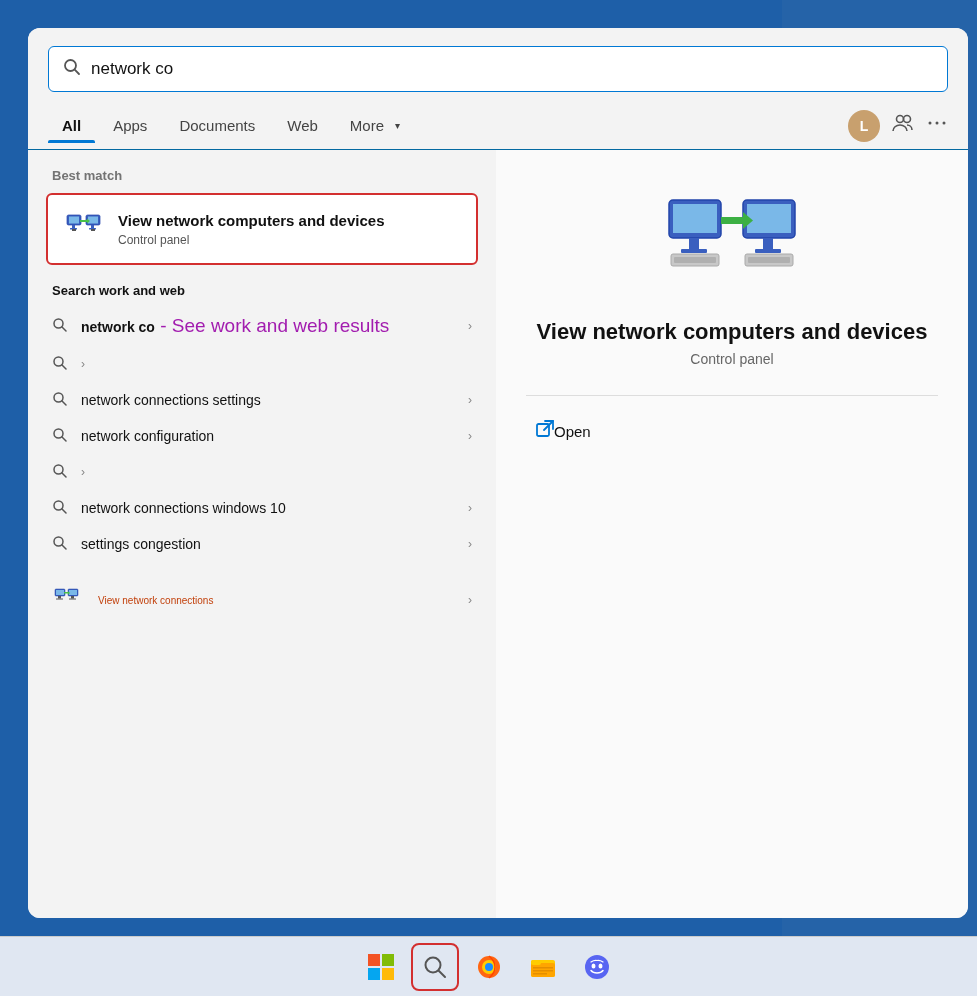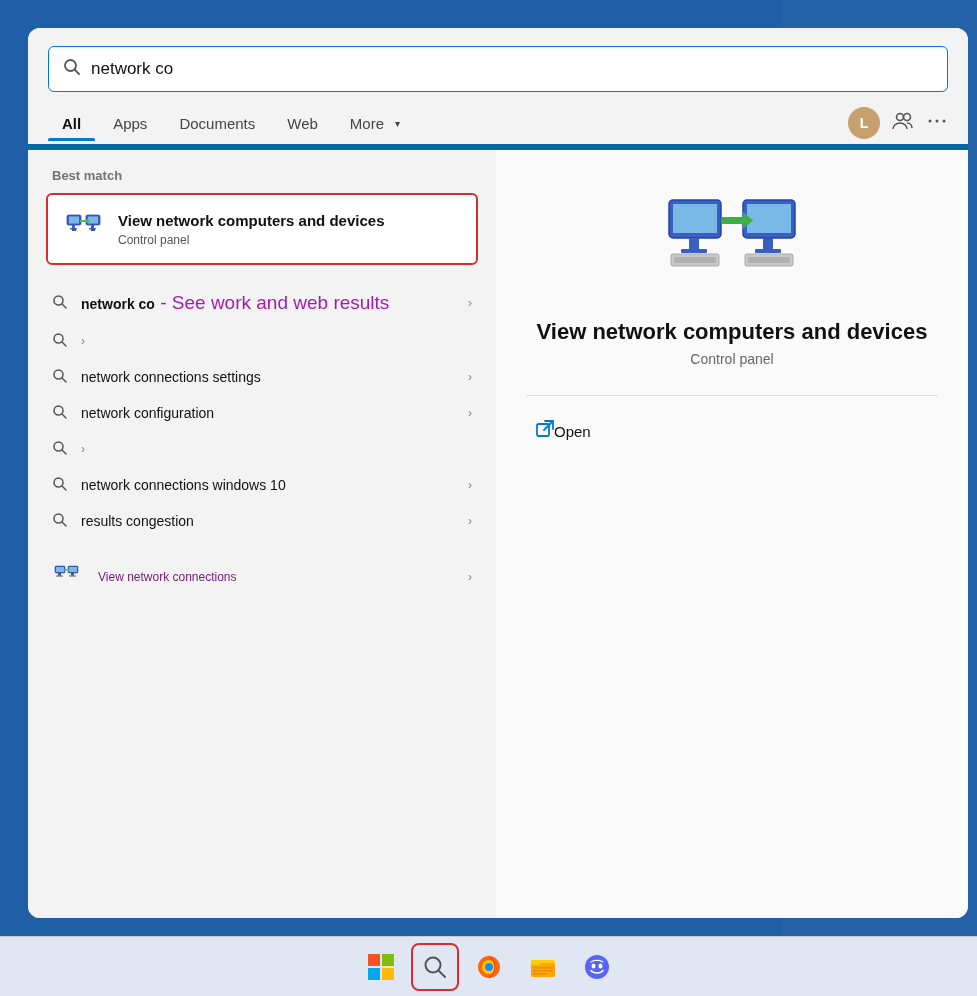--- a/index.html
+++ b/index.html
@@ -65,21 +65,21 @@
       flex: 1;
       font-family: 'Segoe UI', Arial, sans-serif;
     }
 
     
     .tabs-bar {
       display: flex;
       align-items: center;
       padding: 0 20px;
       background: #f3f3f3;
-      border-bottom: 6px solid #0369a1;
+      border-bottom: 1px solid #0369a1;
       height: 48px;
     }
 
     .tab {
       padding: 8px 14px;
       font-size: 15px;
       color: #444;
       cursor: pointer;
       position: relative;
       margin-right: 4px;
@@ -244,22 +244,22 @@
       width: 32px;
       height: 32px;
       margin-right: 14px;
       flex-shrink: 0;
       display: flex;
       align-items: center;
       justify-content: center;
     }
 
     .settings-item-text {
-      font-size: 12px;
-      color: #701a75;
+      font-size: 10px;
+      color: #c2410c;
       flex: 1;
     }
 
     
     .right-panel {
       flex: 1;
       background: #fafafa;
       display: flex;
       flex-direction: column;
       align-items: center;
@@ -457,20 +457,21 @@
               <rect x="6" y="18" width="4" height="2" fill="#555"></rect>
               <rect x="25" y="18" width="4" height="2" fill="#555"></rect>
             </svg>
           </div>
           <div class="best-match-text">
             <div class="title">View network computers and devices</div>
             <div class="subtitle">Control panel</div>
           </div>
         </div>
 
+        <div class="section-search-label">Search work and web</div>
 
         <div class="result-item">
           <span class="result-search-icon">
             <svg width="15" height="15" viewBox="0 0 15 15" fill="none">
               <circle cx="6.5" cy="6.5" r="4.5" stroke="#555" stroke-width="1.5"></circle>
               <line x1="10" y1="10" x2="14" y2="14" stroke="#555" stroke-width="1.5" stroke-linecap="round"></line>
             </svg>
           </span>
           <span class="result-text">
             <span class="highlight">network co</span><span class="dim"> - See work and web results</span>
@@ -531,21 +532,21 @@
           <span class="result-chevron">›</span>
         </div>
 
         <div class="result-item">
           <span class="result-search-icon">
             <svg width="15" height="15" viewBox="0 0 15 15" fill="none">
               <circle cx="6.5" cy="6.5" r="4.5" stroke="#555" stroke-width="1.5"></circle>
               <line x1="10" y1="10" x2="14" y2="14" stroke="#555" stroke-width="1.5" stroke-linecap="round"></line>
             </svg>
           </span>
-          <span class="result-text">results congestion</span>
+          <span class="result-text">settings congestion</span>
           <span class="result-chevron">›</span>
         </div>
 
         <div class="settings-section">
 
           <div class="settings-item">
             <div class="settings-item-icon">
               <svg class="net-icon-settings" viewBox="0 0 28 28" fill="none" xmlns="http://www.w3.org/2000/svg">
                 <rect x="1" y="3" width="10" height="7" rx="1" fill="#3a5fbf" stroke="#2244aa" stroke-width="0.5"></rect>
                 <rect x="2" y="4" width="8" height="5" fill="#7ab8e8"></rect>

